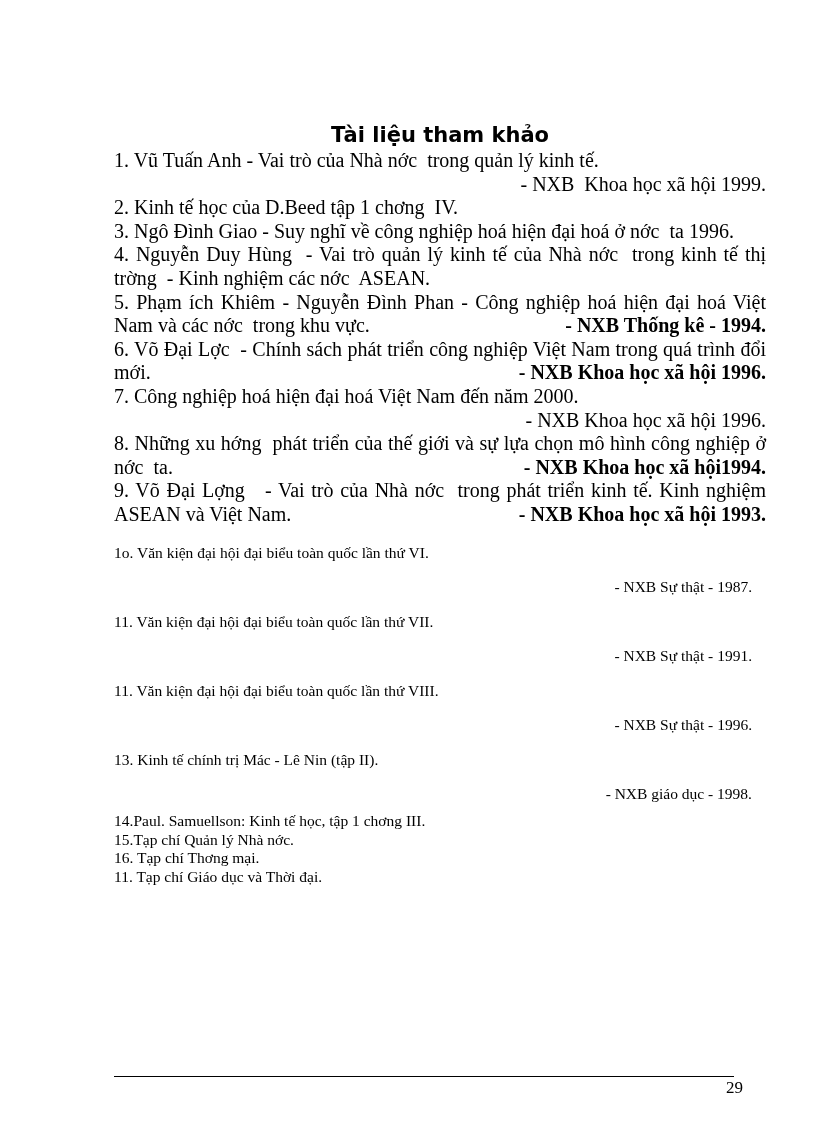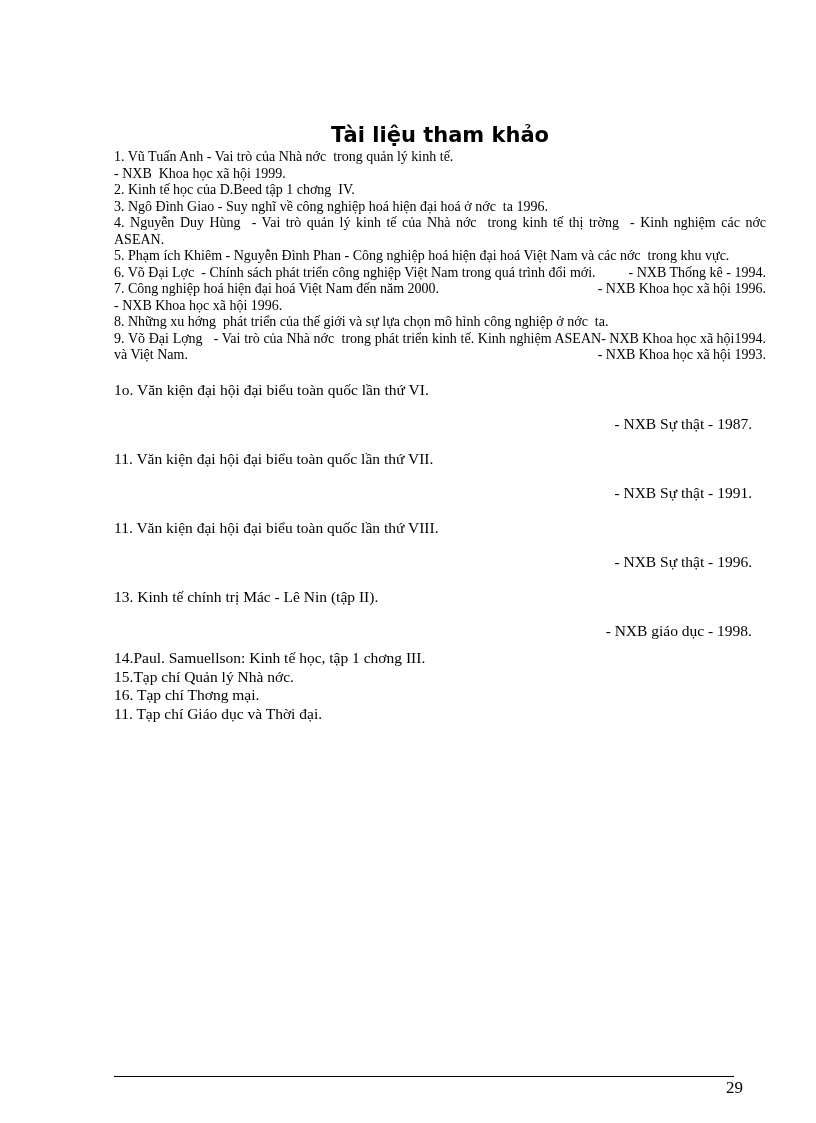--- a/index.html
+++ b/index.html
@@ -36,33 +36,34 @@
     letter-spacing: 0px;
     margin: 0 0 2px 0;
     line-height: 1.1;
   }
   .ref-list {
     margin: 0;
     padding: 0;
     list-style: none;
   }
   .ref {
-    font-size: 14px;
+    font-size: 20px;
     line-height: 1.18;
     margin: 0;
     padding: 0;
     text-align: justify;
     white-space: pre-wrap;
   }
   .ref .pub {
     display: block;
-    text-align: left;
+    text-align: right;
   }
   .ref-inline-pub {
     float: right;
+    font-weight: bold;
   }
   .spaced {
     font-size: 15.5px;
     line-height: 1.2;
     margin-top: 17px;
   }
   .pub-right {
     display: block;
     text-align: right;
     font-size: 15.5px;

